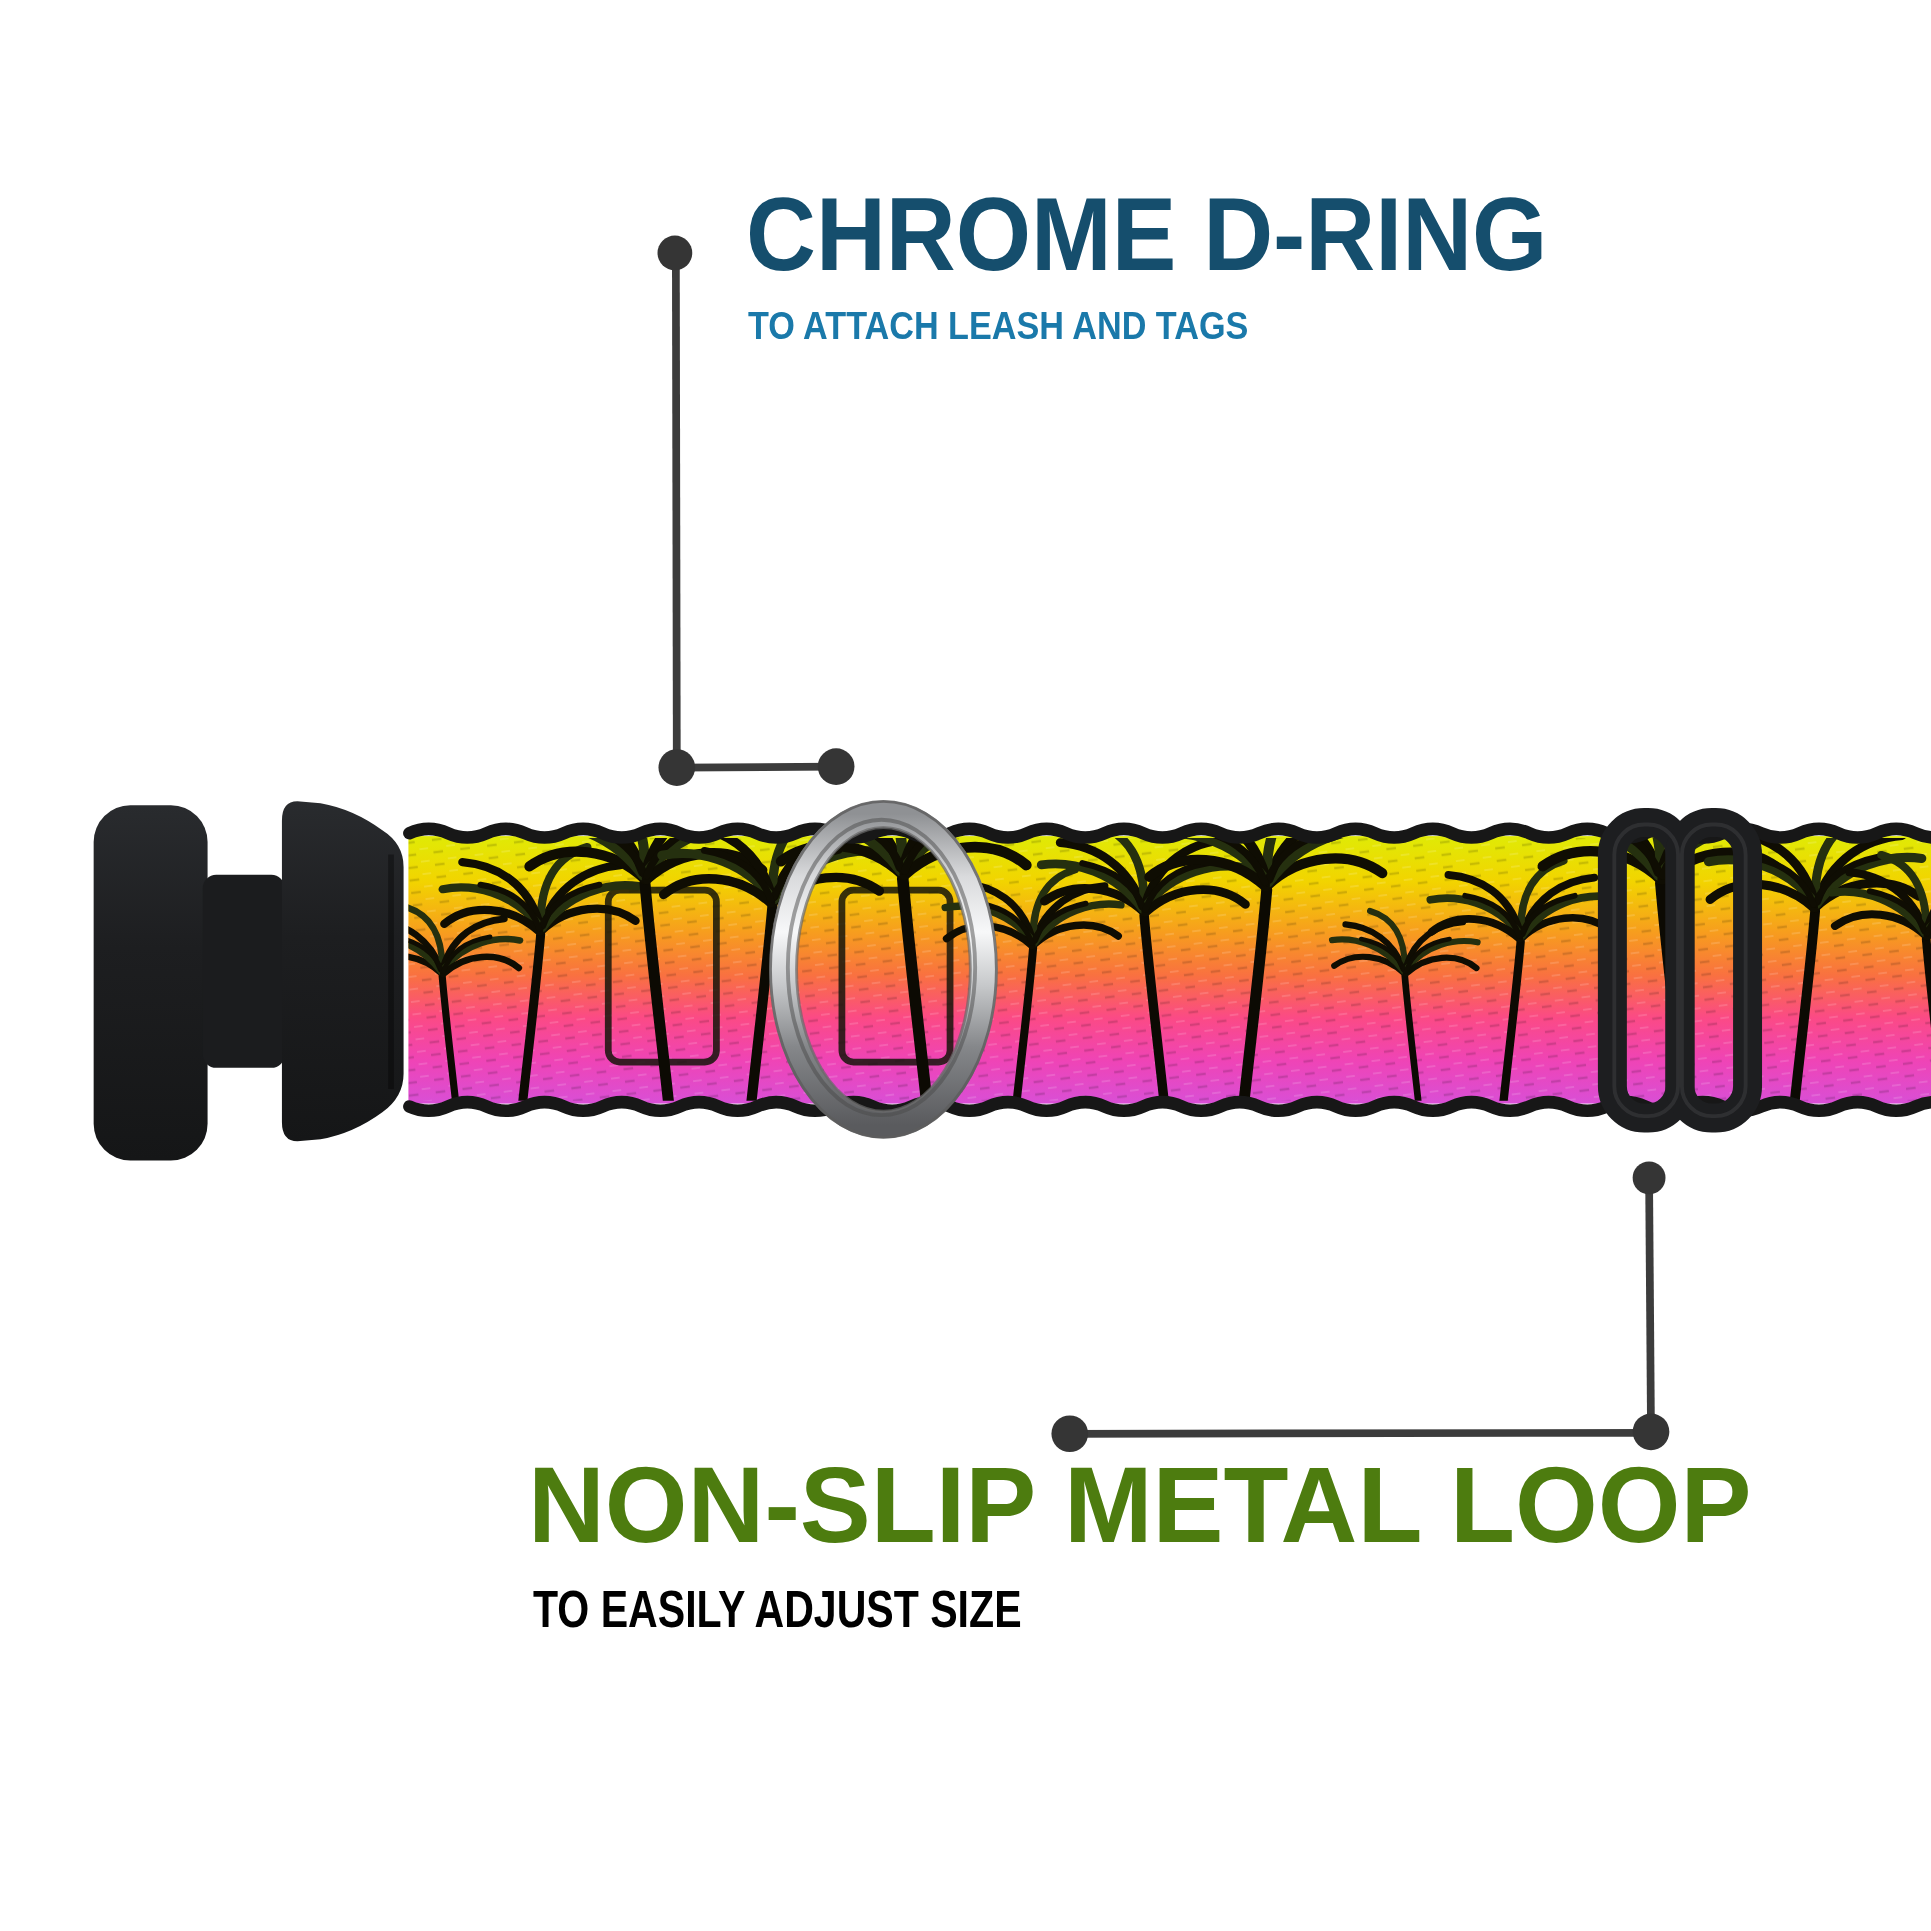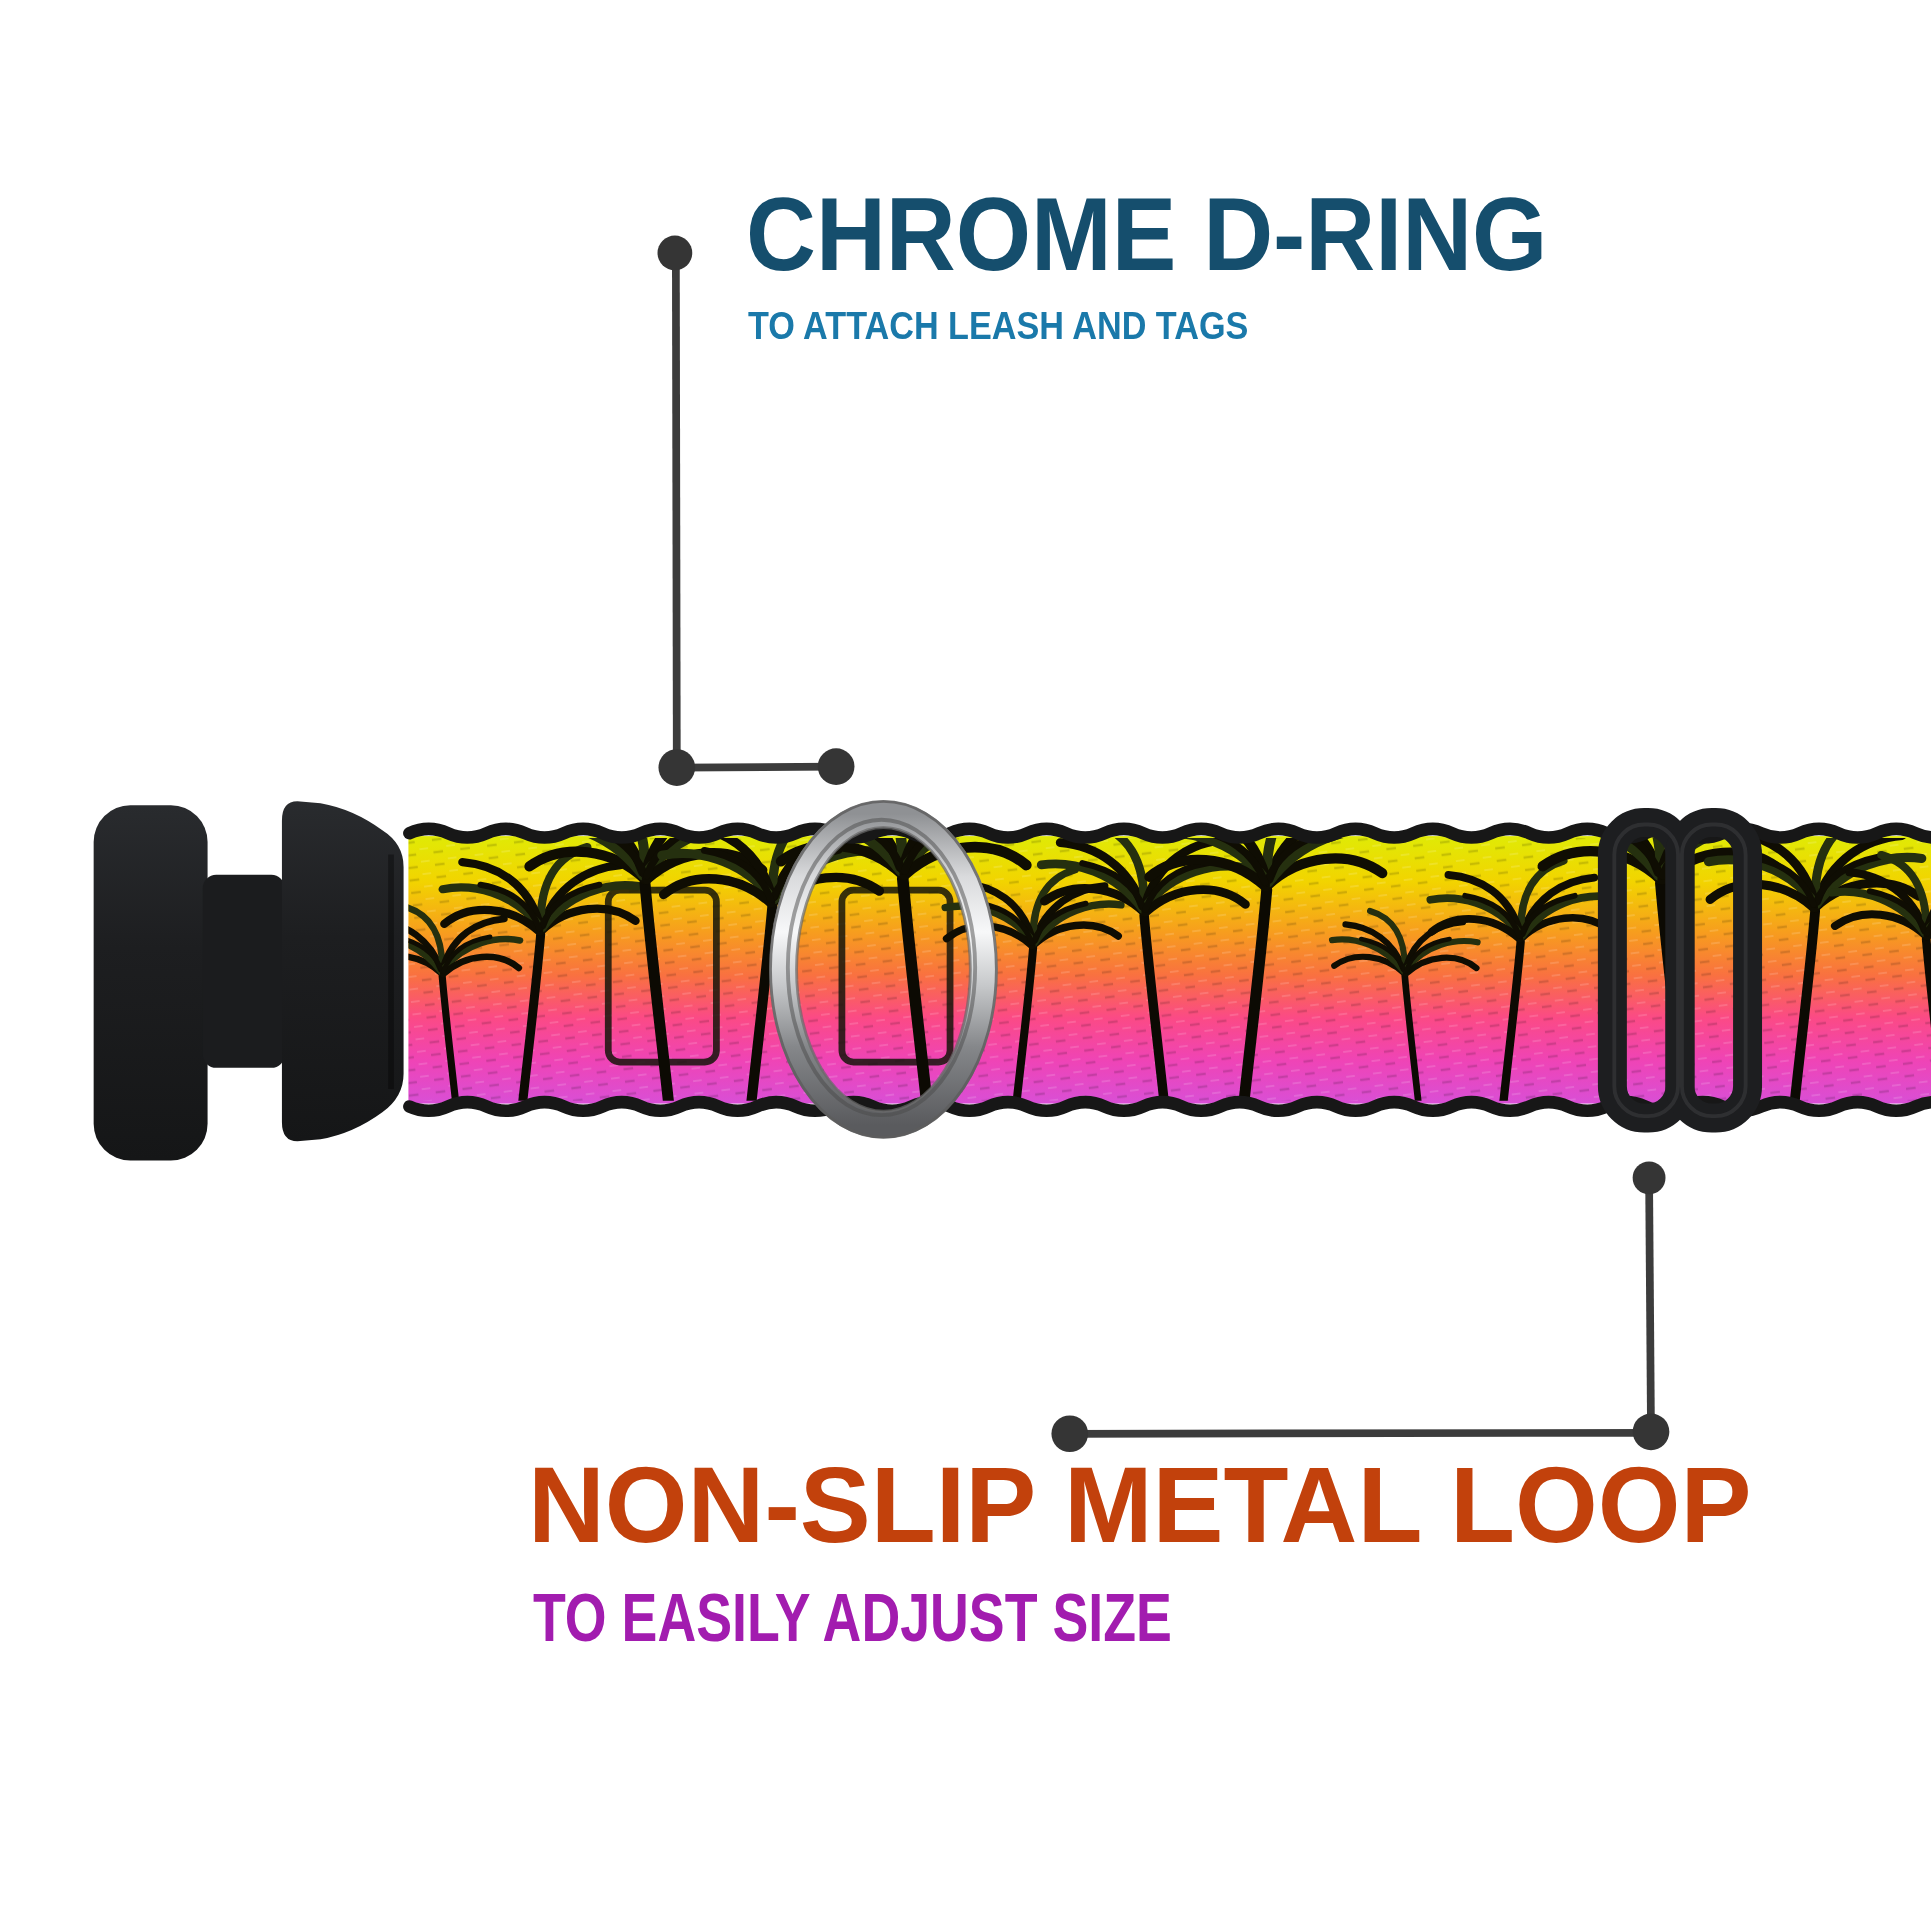--- a/index.html
+++ b/index.html
@@ -4,23 +4,23 @@
 <style>
   html,body{margin:0;padding:0;background:#fff;}
   .stage{position:relative;width:1931px;height:1931px;background:#ffffff;overflow:hidden;
          font-family:"Liberation Sans", sans-serif;}
   .txt{position:absolute;white-space:nowrap;font-weight:bold;line-height:1;}
   .scale{display:inline-block;transform-origin:left top;}
   .callout-title{font-size:103px;color:#154e6d;}
   .callout-title .scale{transform:scaleX(0.94);}
   .callout-sub{font-size:38px;color:#1a79aa;}
   .callout-sub .scale{transform:scaleX(0.90);}
-  .callout-title-b{font-size:108px;color:#c2410c;}
+  .callout-title-b{font-size:108px;color:#4d7c0f;}
   .callout-title-b .scale{transform:scaleX(0.985);}
-  .callout-sub-b{font-size:68px;color:#a21caf;}
+  .callout-sub-b{font-size:52px;color:#000000;}
   .callout-sub-b .scale{transform:scaleX(0.79);}
   svg{position:absolute;left:0;top:0;}
   .frond{fill:none;stroke:#0f0d03;stroke-width:11;stroke-linecap:round;}
   .frond.grn{stroke:#25300f;}
   .frond.thin{stroke-width:8;}
   .trunk{fill:none;stroke:#0c0a03;stroke-width:12;stroke-linecap:round;}
   .callout-line{stroke:#3c3c3c;stroke-width:8;}
   .callout-dot{fill:#353535;}
 </style>
 </head>

